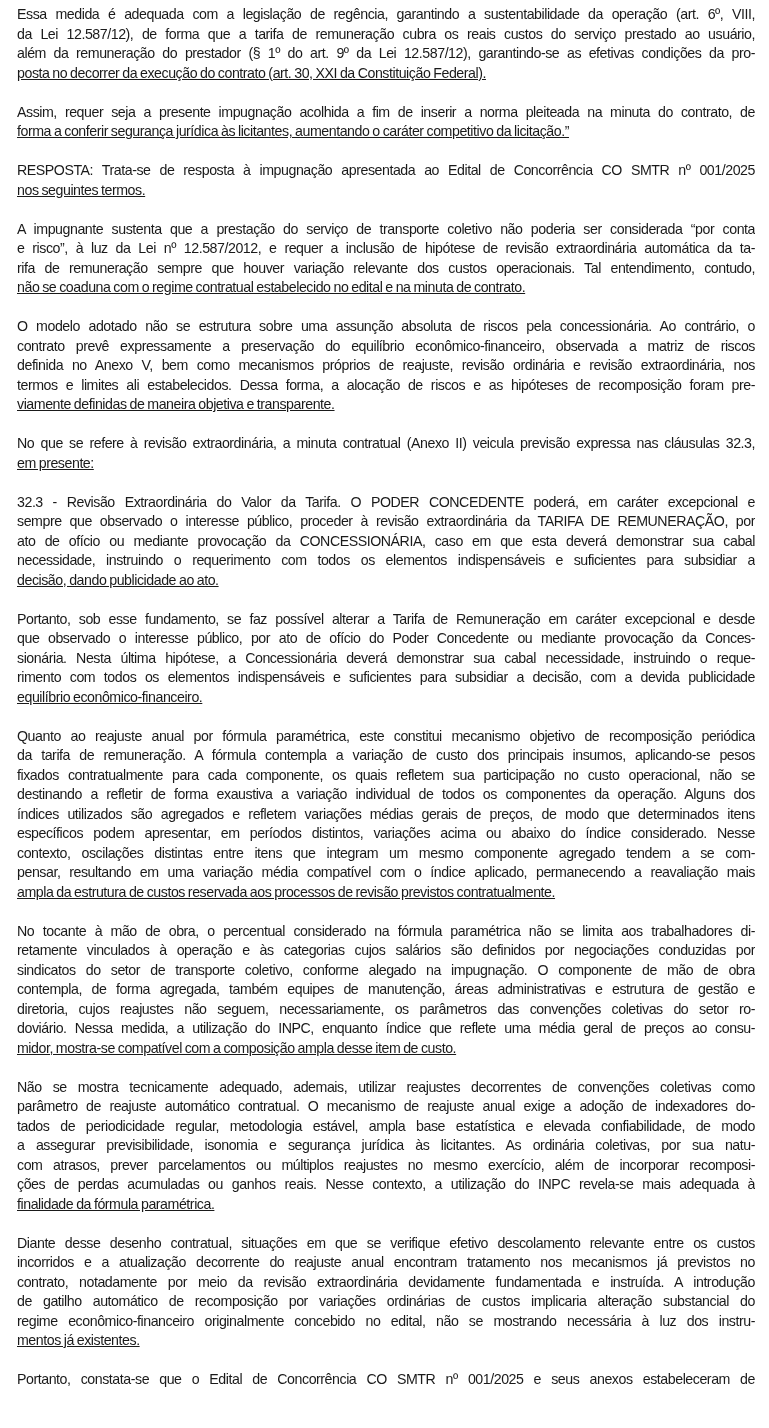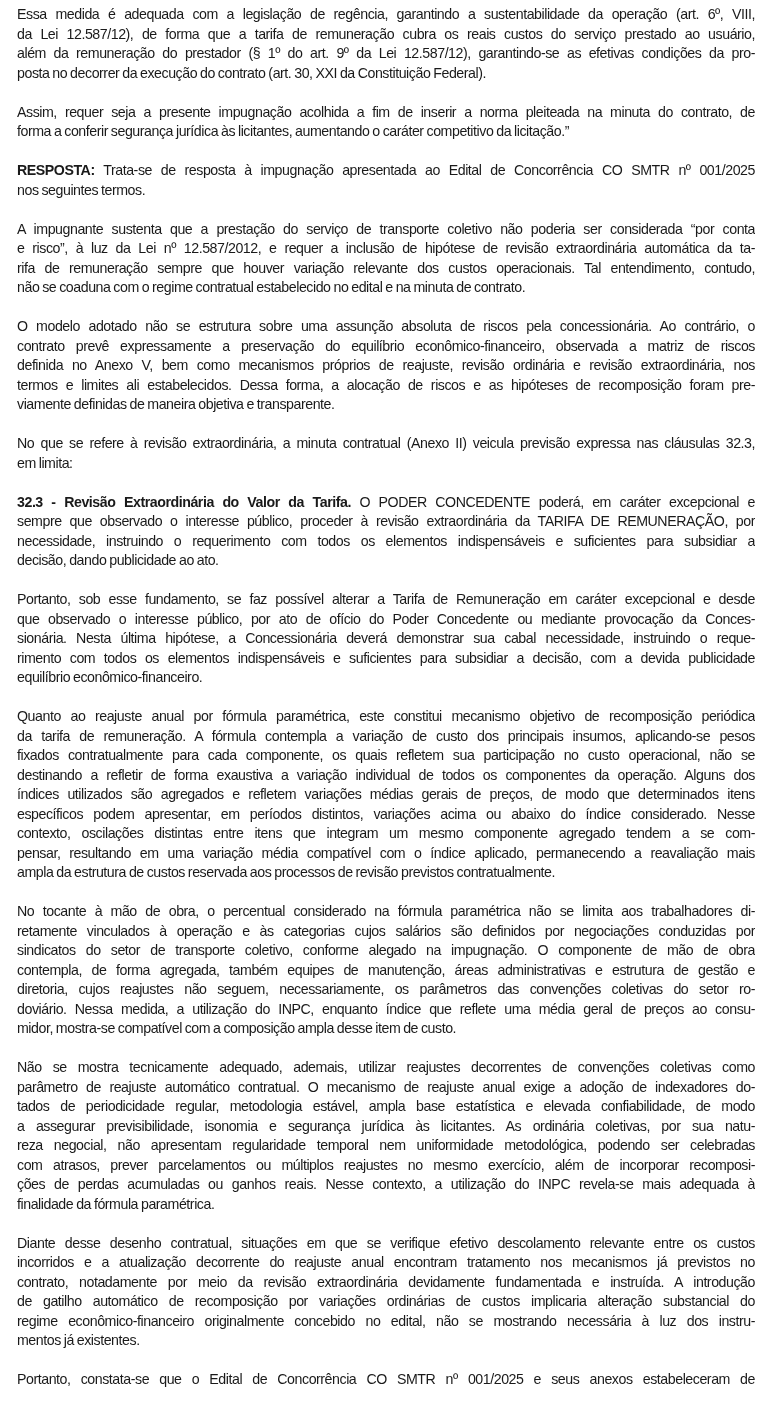--- a/index.html
+++ b/index.html
@@ -13,22 +13,22 @@
   .para { margin: 0 0 19.5px 0; }
   .line {
     display: block;
     height: 19.5px; line-height: 19.5px;
     white-space: nowrap;
     text-align: justify; text-align-last: justify;
     letter-spacing: -0.45px;
     word-spacing: -0.6px;
     overflow: hidden;
   }
-  .line.last { text-align-last: left; }
-  b { font-weight: bold; }
+  .line.last { text-align-last: left; text-decoration: underline; }
+  b { font-weight: normal; }
 </style>
 </head>
 <body>
 
 <div class="page" id="page">
     <div class="para">
       <span class="line"><span>Essa medida é adequada com a legislação de regência, garantindo a sustentabilidade da operação (art. 6º, VIII,</span></span>
       <span class="line"><span>da Lei 12.587/12), de forma que a tarifa de remuneração cubra os reais custos do serviço prestado ao usuário,</span></span>
       <span class="line"><span>além da remuneração do prestador (§ 1º do art. 9º da Lei 12.587/12), garantindo-se as efetivas condições da pro-</span></span>
       <span class="line last"><span>posta no decorrer da execução do contrato (art. 30, XXI da Constituição Federal).</span></span>
@@ -49,25 +49,26 @@
     </div>
     <div class="para">
       <span class="line"><span>O modelo adotado não se estrutura sobre uma assunção absoluta de riscos pela concessionária. Ao contrário, o</span></span>
       <span class="line"><span>contrato prevê expressamente a preservação do equilíbrio econômico-financeiro, observada a matriz de riscos</span></span>
       <span class="line"><span>definida no Anexo V, bem como mecanismos próprios de reajuste, revisão ordinária e revisão extraordinária, nos</span></span>
       <span class="line"><span>termos e limites ali estabelecidos. Dessa forma, a alocação de riscos e as hipóteses de recomposição foram pre-</span></span>
       <span class="line last"><span>viamente definidas de maneira objetiva e transparente.</span></span>
     </div>
     <div class="para">
       <span class="line"><span>No que se refere à revisão extraordinária, a minuta contratual (Anexo II) veicula previsão expressa nas cláusulas 32.3,</span></span>
-      <span class="line last"><span>em limita:</span></span>
+      <span class="line last"><span>em presente:</span></span>
     </div>
     <div class="para">
       <span class="line"><b>32.3 - Revisão Extraordinária do Valor da Tarifa.</b><span> O PODER CONCEDENTE poderá, em caráter excepcional e</span></span>
       <span class="line"><span>sempre que observado o interesse público, proceder à revisão extraordinária da TARIFA DE REMUNERAÇÃO, por</span></span>
+      <span class="line"><span>ato de ofício ou mediante provocação da CONCESSIONÁRIA, caso em que esta deverá demonstrar sua cabal</span></span>
       <span class="line"><span>necessidade, instruindo o requerimento com todos os elementos indispensáveis e suficientes para subsidiar a</span></span>
       <span class="line last"><span>decisão, dando publicidade ao ato.</span></span>
     </div>
     <div class="para">
       <span class="line"><span>Portanto, sob esse fundamento, se faz possível alterar a Tarifa de Remuneração em caráter excepcional e desde</span></span>
       <span class="line"><span>que observado o interesse público, por ato de ofício do Poder Concedente ou mediante provocação da Conces-</span></span>
       <span class="line"><span>sionária. Nesta última hipótese, a Concessionária deverá demonstrar sua cabal necessidade, instruindo o reque-</span></span>
       <span class="line"><span>rimento com todos os elementos indispensáveis e suficientes para subsidiar a decisão, com a devida publicidade</span></span>
       <span class="line last"><span>equilíbrio econômico-financeiro.</span></span>
     </div>
@@ -89,21 +90,20 @@
       <span class="line"><span>contempla, de forma agregada, também equipes de manutenção, áreas administrativas e estrutura de gestão e</span></span>
       <span class="line"><span>diretoria, cujos reajustes não seguem, necessariamente, os parâmetros das convenções coletivas do setor ro-</span></span>
       <span class="line"><span>doviário. Nessa medida, a utilização do INPC, enquanto índice que reflete uma média geral de preços ao consu-</span></span>
       <span class="line last"><span>midor, mostra-se compatível com a composição ampla desse item de custo.</span></span>
     </div>
     <div class="para">
       <span class="line"><span>Não se mostra tecnicamente adequado, ademais, utilizar reajustes decorrentes de convenções coletivas como</span></span>
       <span class="line"><span>parâmetro de reajuste automático contratual. O mecanismo de reajuste anual exige a adoção de indexadores do-</span></span>
       <span class="line"><span>tados de periodicidade regular, metodologia estável, ampla base estatística e elevada confiabilidade, de modo</span></span>
       <span class="line"><span>a assegurar previsibilidade, isonomia e segurança jurídica às licitantes. As ordinária coletivas, por sua natu-</span></span>
-      <span class="line"><span>reza negocial, não apresentam regularidade temporal nem uniformidade metodológica, podendo ser celebradas</span></span>
       <span class="line"><span>com atrasos, prever parcelamentos ou múltiplos reajustes no mesmo exercício, além de incorporar recomposi-</span></span>
       <span class="line"><span>ções de perdas acumuladas ou ganhos reais. Nesse contexto, a utilização do INPC revela-se mais adequada à</span></span>
       <span class="line last"><span>finalidade da fórmula paramétrica.</span></span>
     </div>
     <div class="para">
       <span class="line"><span>Diante desse desenho contratual, situações em que se verifique efetivo descolamento relevante entre os custos</span></span>
       <span class="line"><span>incorridos e a atualização decorrente do reajuste anual encontram tratamento nos mecanismos já previstos no</span></span>
       <span class="line"><span>contrato, notadamente por meio da revisão extraordinária devidamente fundamentada e instruída. A introdução</span></span>
       <span class="line"><span>de gatilho automático de recomposição por variações ordinárias de custos implicaria alteração substancial do</span></span>
       <span class="line"><span>regime econômico-financeiro originalmente concebido no edital, não se mostrando necessária à luz dos instru-</span></span>

